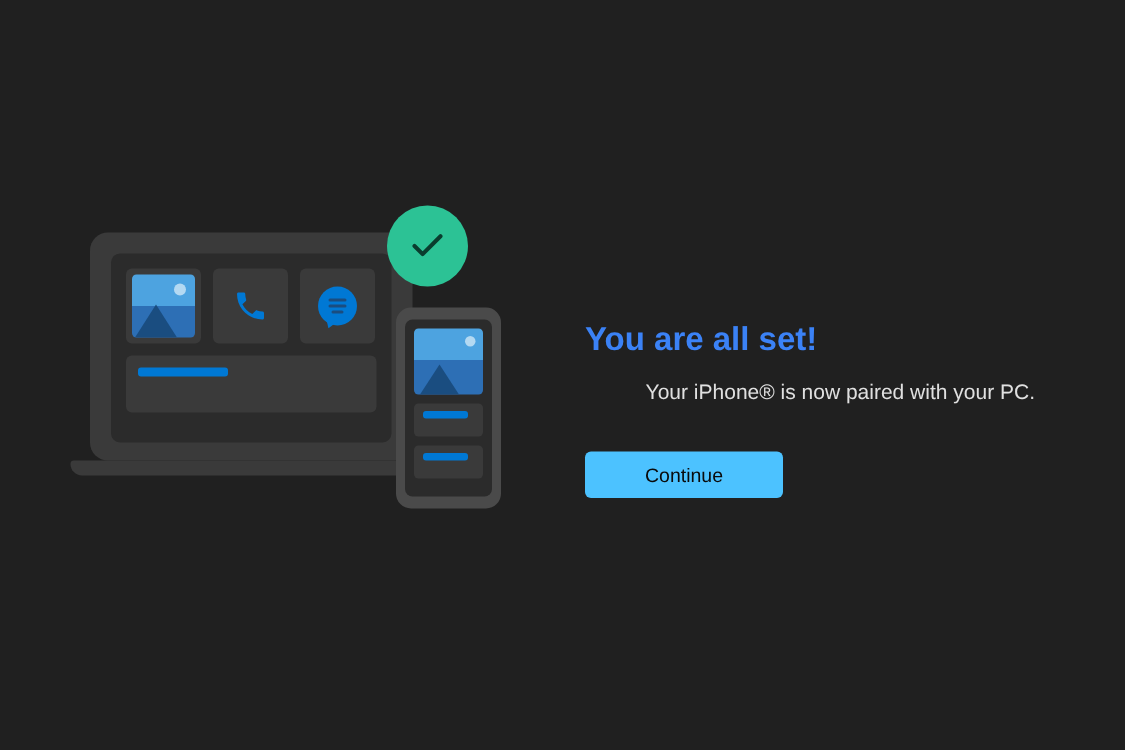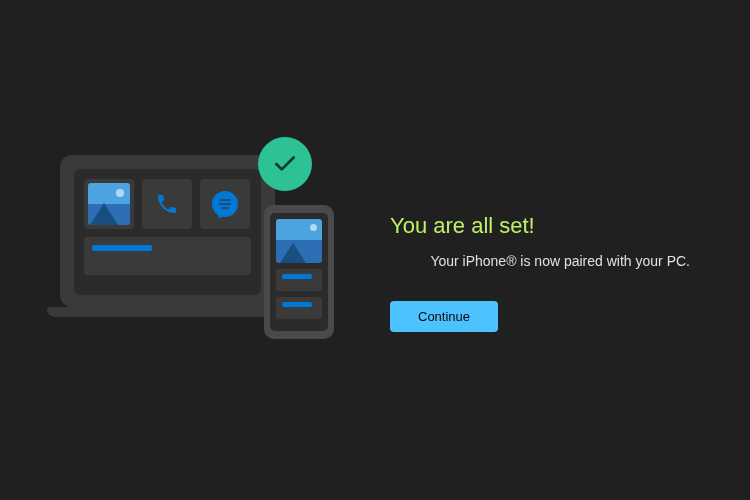--- a/index.html
+++ b/index.html
@@ -226,37 +226,37 @@
       width: 26px;
       height: 26px;
     }
     
     .content {
       flex: 1;
       color: #ffffff;
     }
     .heading {
       font-size: 22px;
-      font-weight: 400;
+      font-weight: 700;
       margin-bottom: 14px;
-      color: #bef264;
+      color: #3b82f6;
       margin-top: 44px;
     }
     .subtext {
       font-size: 14px;
       font-weight: 400;
       color: #e0e0e0;
       margin-bottom: 32px;
       text-align: right;
     }
     .continue-btn {
       background: #4cc2ff;
       color: #0a0a0a;
       border: none;
-      padding: 8px 28px;
+      padding: 8px 40px;
       font-size: 13px;
       font-family: inherit;
       border-radius: 4px;
       cursor: pointer;
       font-weight: 400;
     }
   </style>
 </head>
 <body>
 

